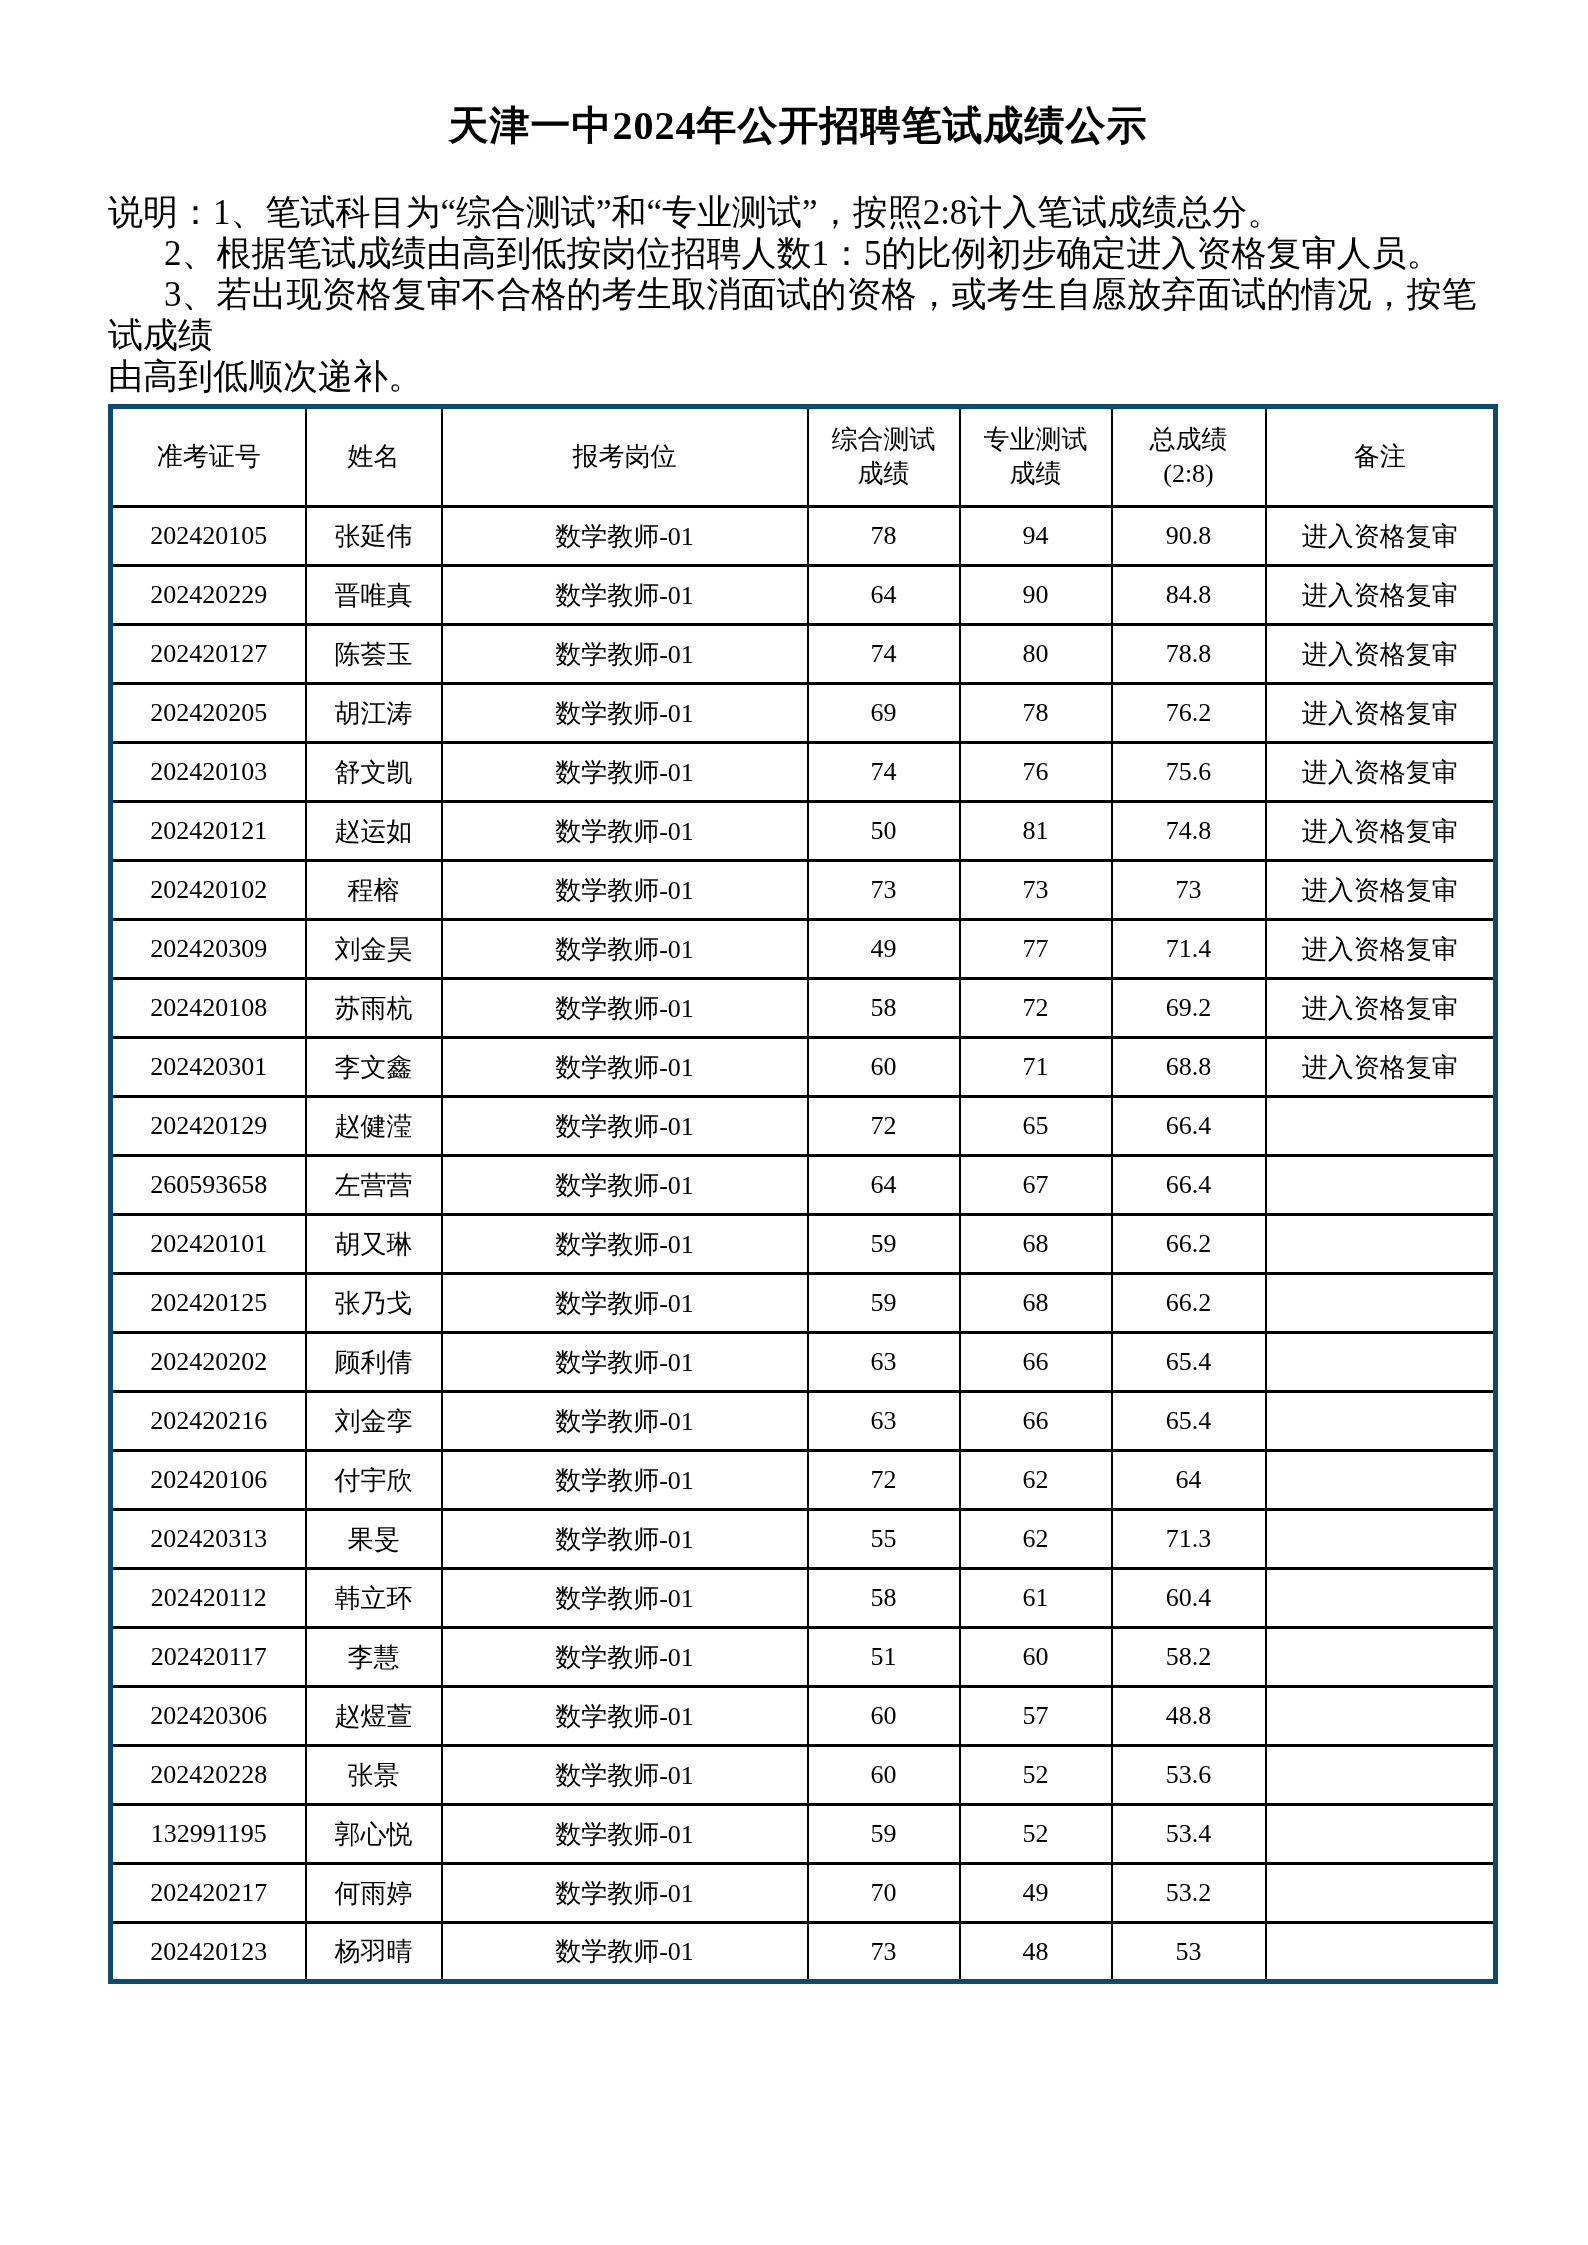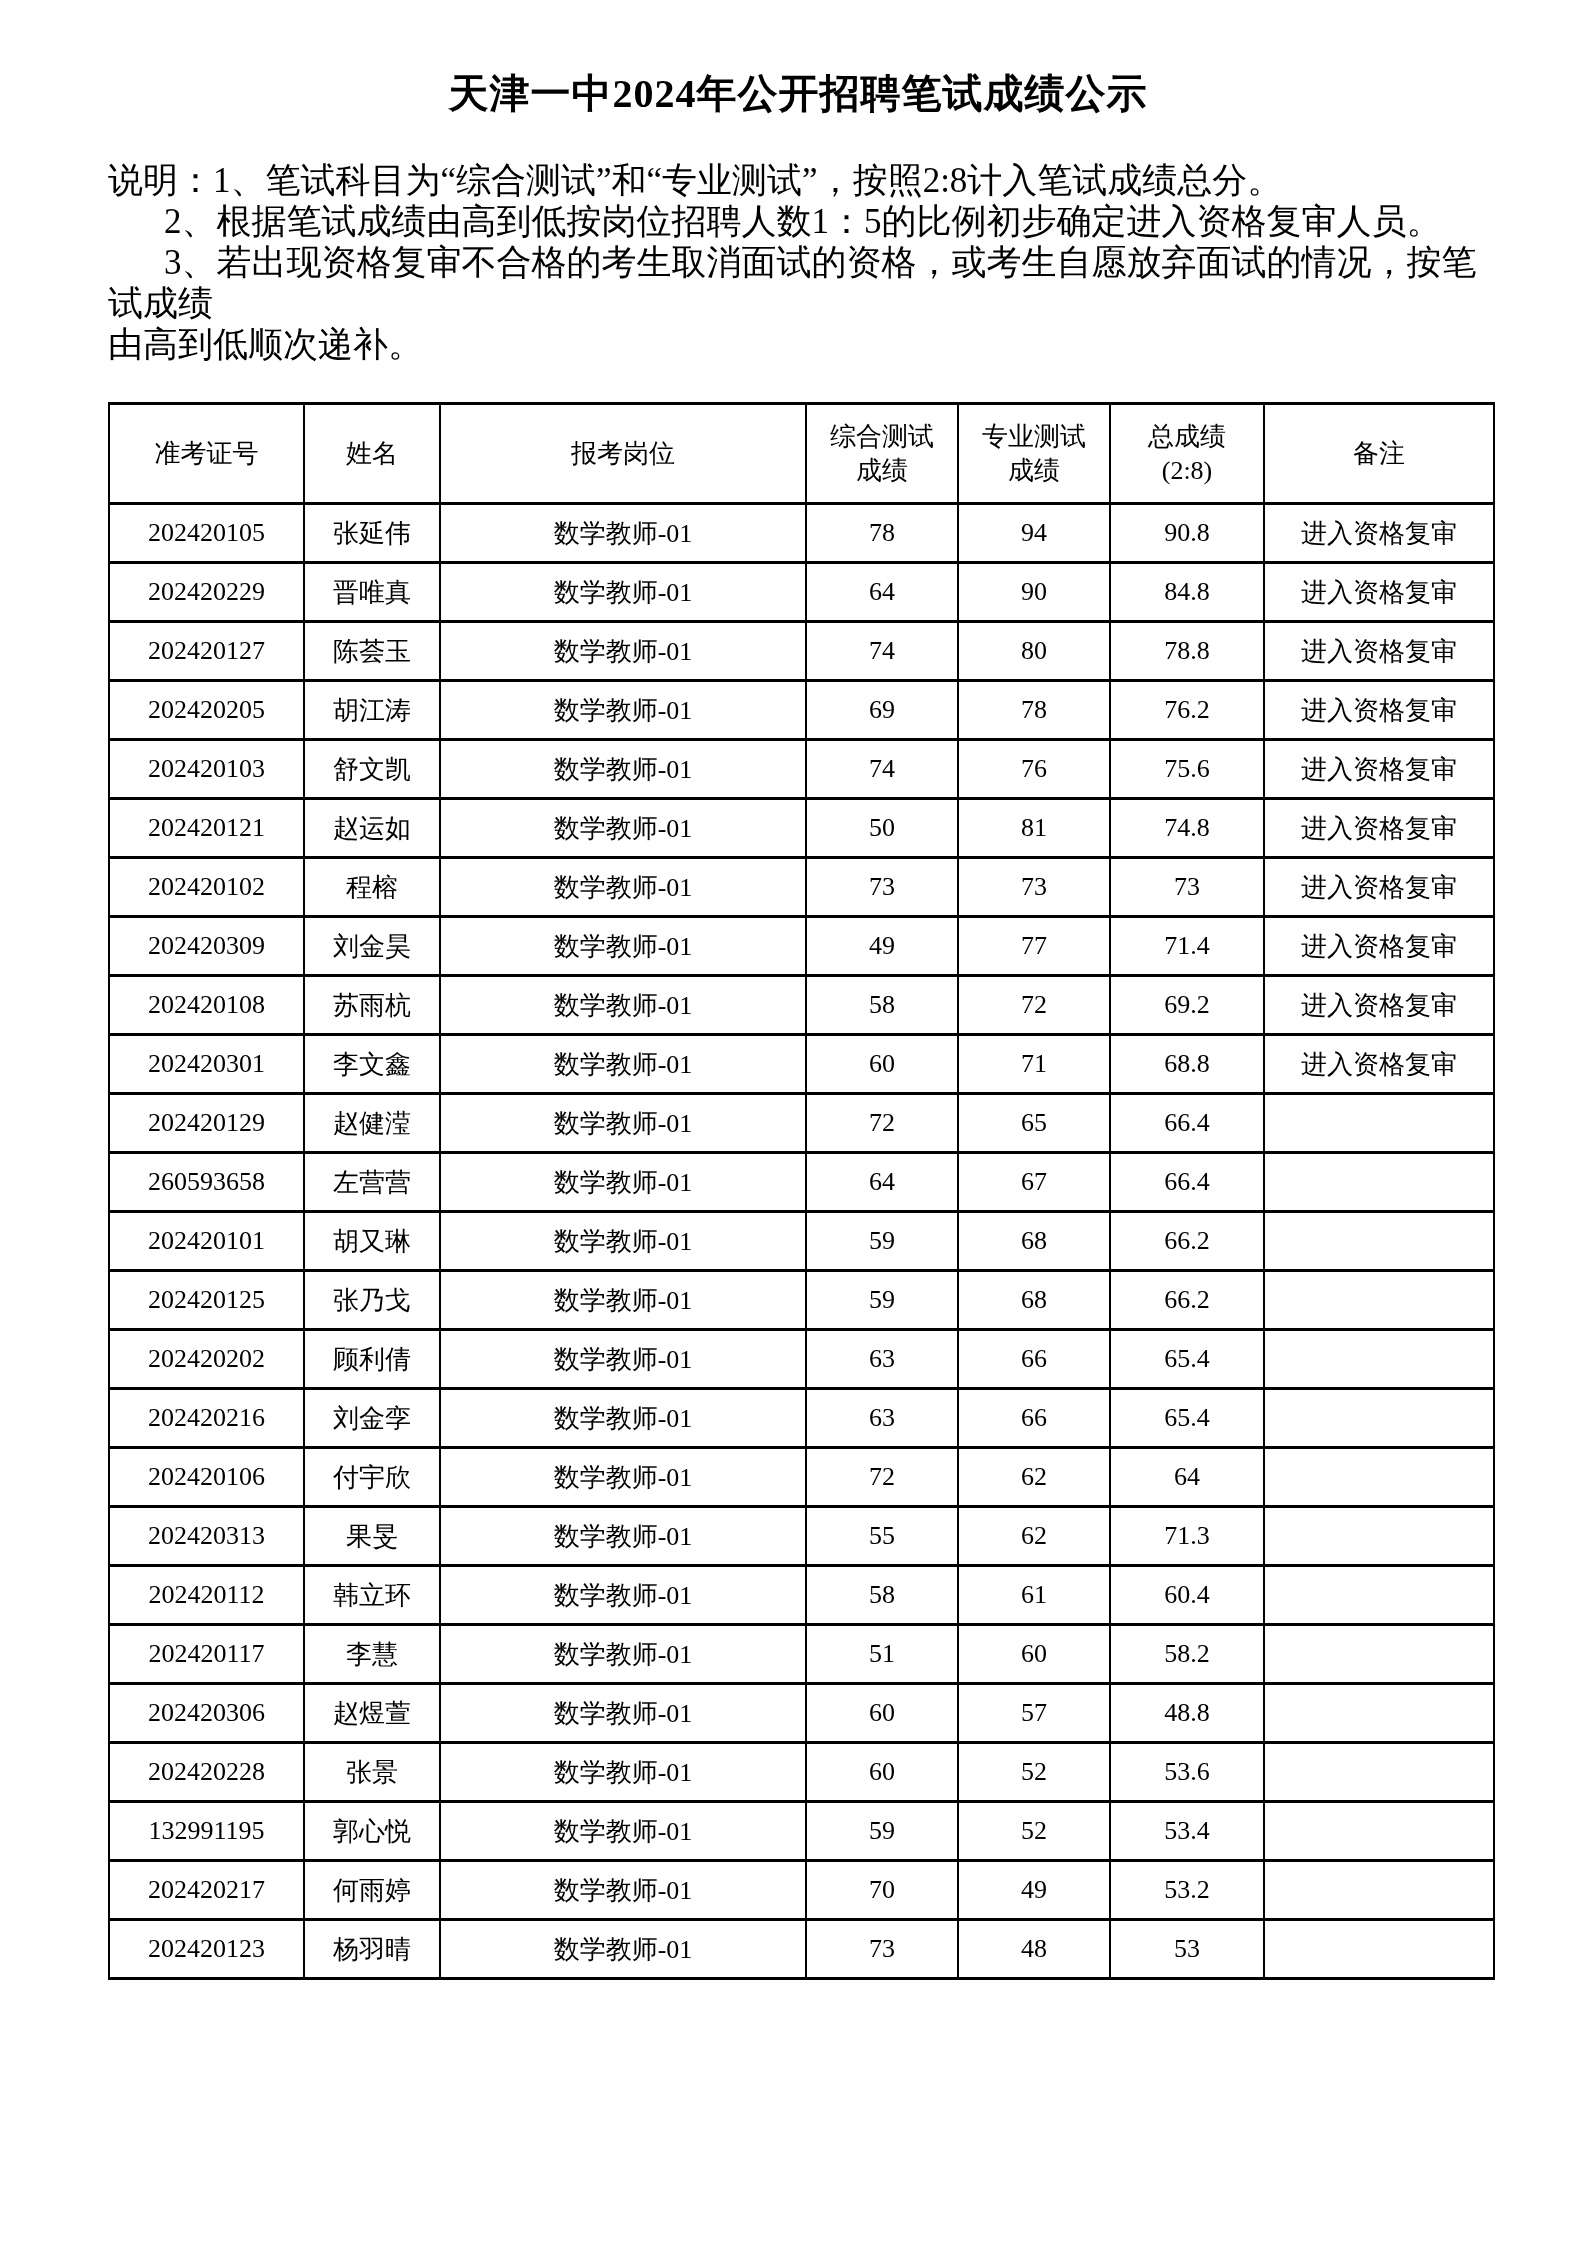--- a/index.html
+++ b/index.html
@@ -9,21 +9,21 @@
     color: #000000;
     font-family: "Liberation Serif", "DejaVu Serif", serif;
   }
   .page {
     position: relative;
     width: 1588px;
     height: 2245px;
     background: #ffffff;
     overflow: hidden;
     box-sizing: border-box;
-    padding: 66px 100px 0 108px;
+    padding: 98px 100px 0 108px;
   }
   .title {
     margin: 0 0 38px 0;
     text-align: center;
     font-size: 40px;
     font-weight: bold;
     line-height: 56px;
     letter-spacing: 1px;
   }
   .notes {
@@ -33,22 +33,22 @@
   .note {
     margin: 0;
   }
   .note.indent {
     text-indent: 56px;
   }
   table.scores {
     border-collapse: collapse;
     table-layout: fixed;
     width: 1385px;
-    margin-top: 37px;
-    border: 1px solid #0c4a6e;
+    margin-top: 7px;
+    border: 5px solid #0c4a6e;
   }
   table.scores th,
   table.scores td {
     border: solid #000;
     border-width: 3px 2px;
     text-align: center;
     vertical-align: middle;
     font-size: 26px;
     font-weight: normal;
     padding: 0;

